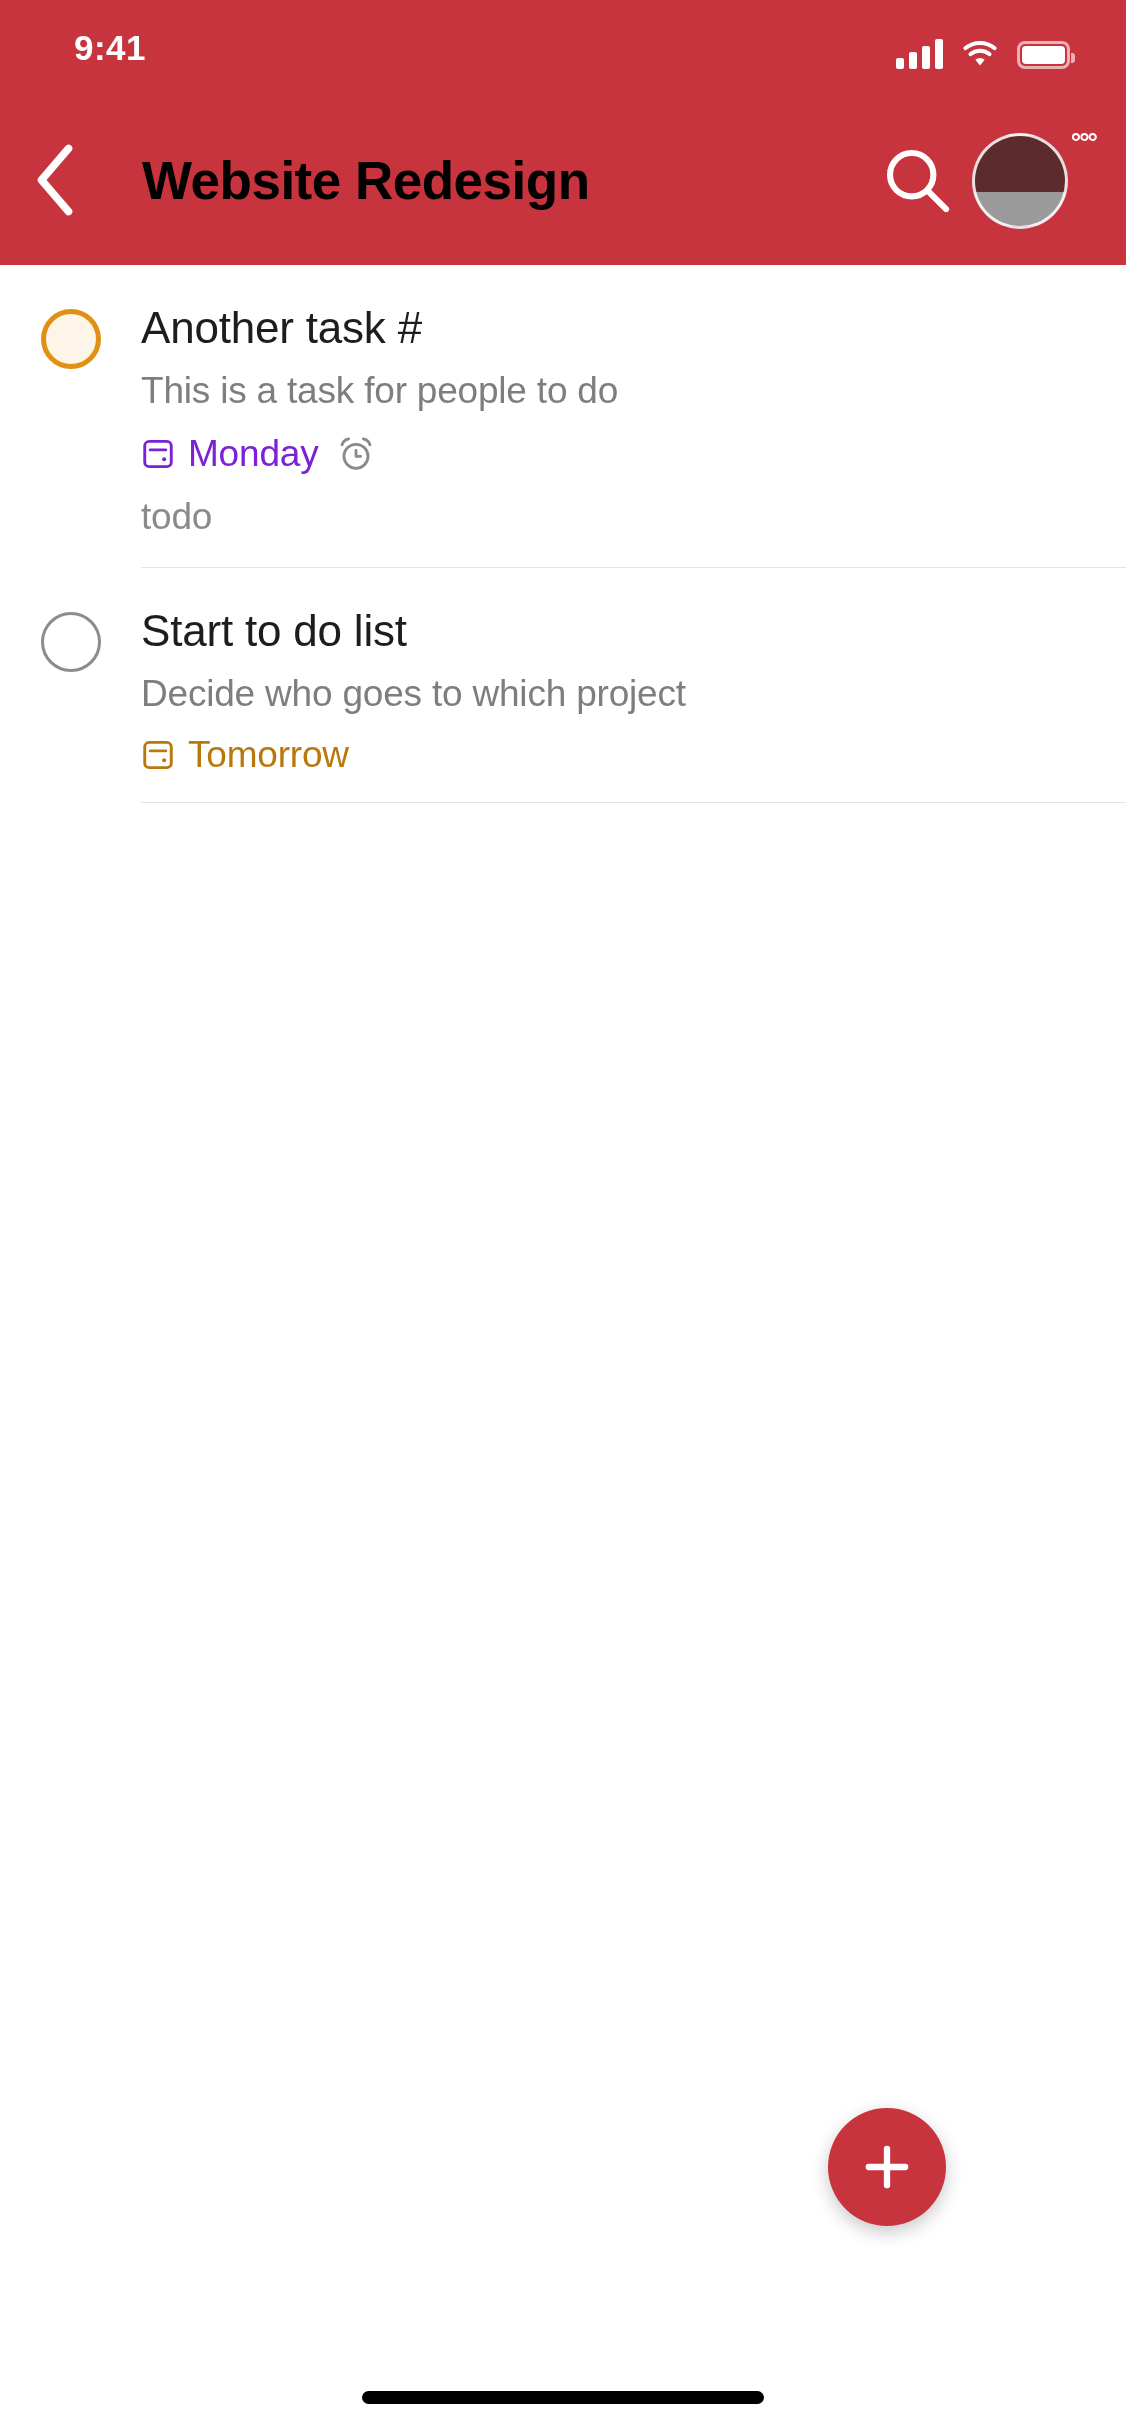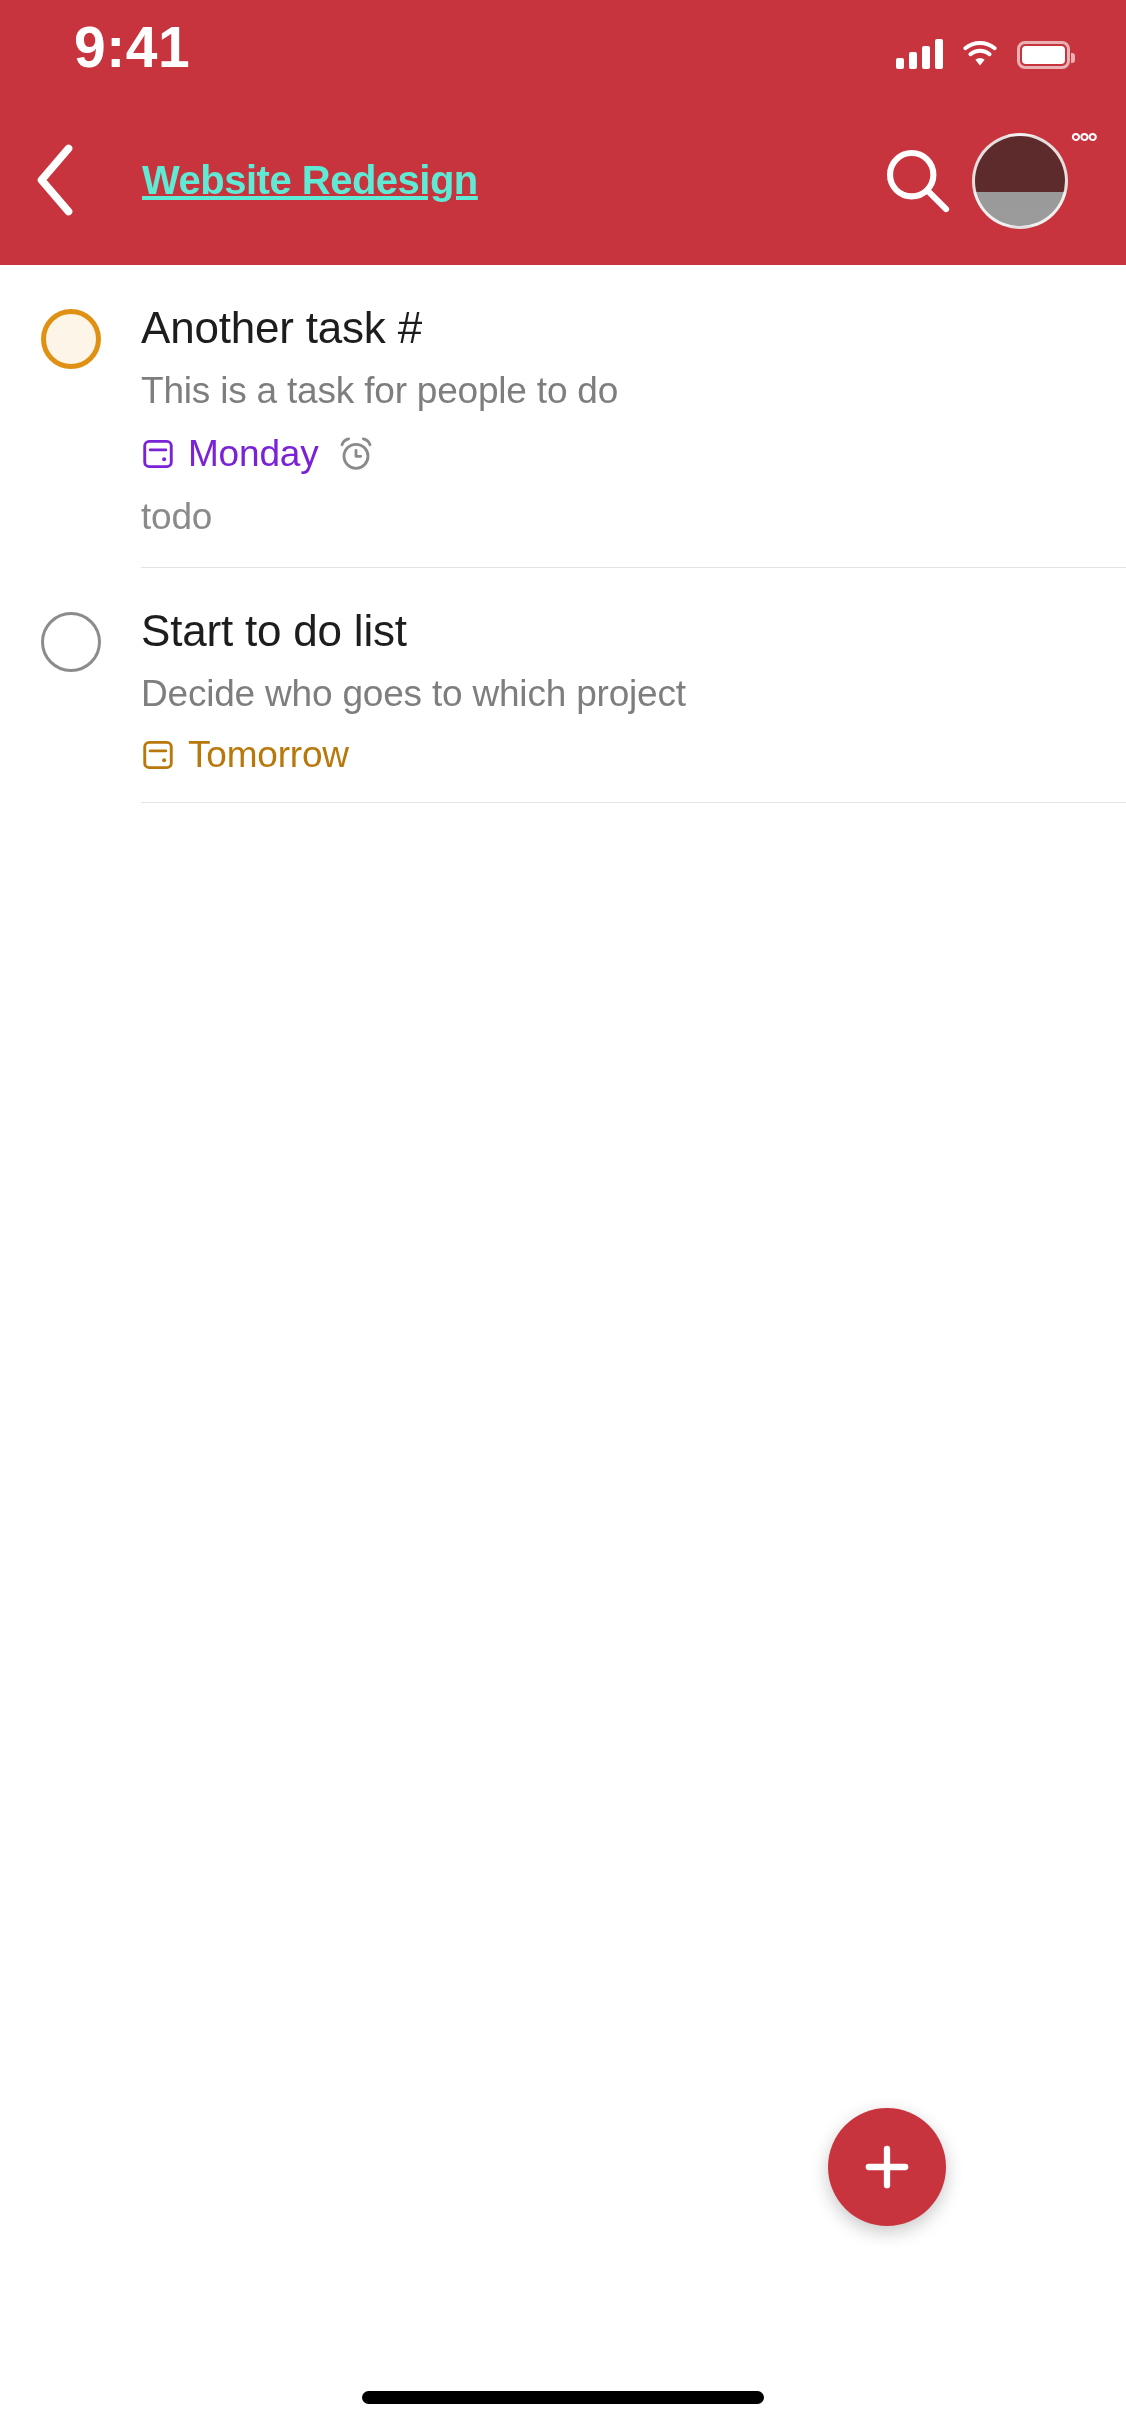--- a/index.html
+++ b/index.html
@@ -17,21 +17,21 @@
     background:#c8343e;
   }
 
   
   .statusbar {
     position:absolute; top:0; left:0; width:100%; height:95px;
     display:flex; align-items:center; justify-content:space-between;
     padding:0 56px 0 74px;
   }
   .clock {
-    color:#ffffff; font-size:57px; font-weight:600;
+    color:#ffffff; font-size:35px; font-weight:600;
     letter-spacing:0.5px; line-height:1;
   }
   .status-right { display:flex; align-items:flex-end; gap:18px; height:42px; }
 
   .signal { display:flex; align-items:flex-end; gap:5px; height:30px; }
   .signal i { display:block; width:8px; background:#ffffff; border-radius:2px; }
   .signal i:nth-child(1){ height:11px; }
   .signal i:nth-child(2){ height:17px; }
   .signal i:nth-child(3){ height:23px; }
   .signal i:nth-child(4){ height:30px; }
@@ -53,24 +53,23 @@
   .navrow {
     position:absolute; top:95px; left:0; width:100%; height:170px;
     display:flex; align-items:center;
   }
   .backbtn {
     width:110px; height:110px; margin-left:0;
     display:flex; align-items:center; justify-content:center;
     flex:0 0 110px;
   }
   .apptitle {
-    color:#5eead4; font-size:40px; font-weight:700;
+    color:#000000; font-size:53px; font-weight:700;
     letter-spacing:-0.5px; white-space:nowrap;
     margin-left:32px;
-    text-decoration:underline;
   }
   .nav-spacer { flex:1 1 auto; }
   .searchbtn {
     flex:0 0 110px; width:110px; height:110px;
     display:flex; align-items:center; justify-content:center;
   }
   .avatar-wrap {
     flex:0 0 120px; width:120px; height:110px; position:relative;
     margin-right:34px;
   }

